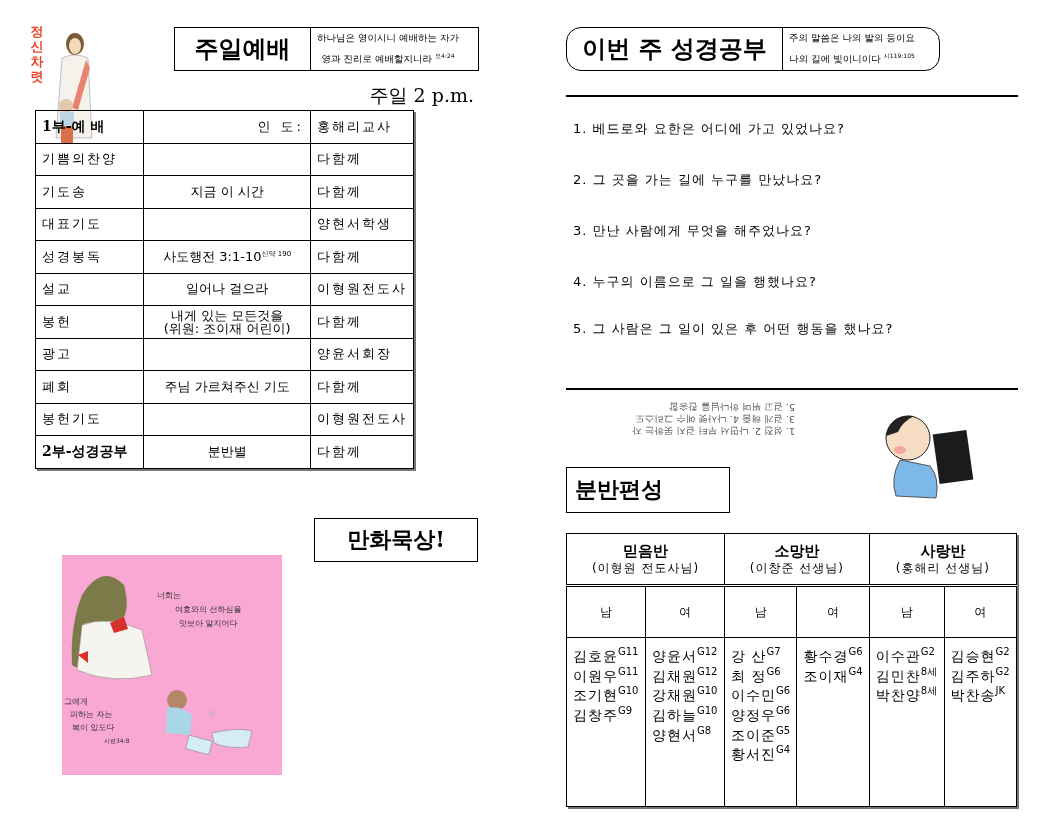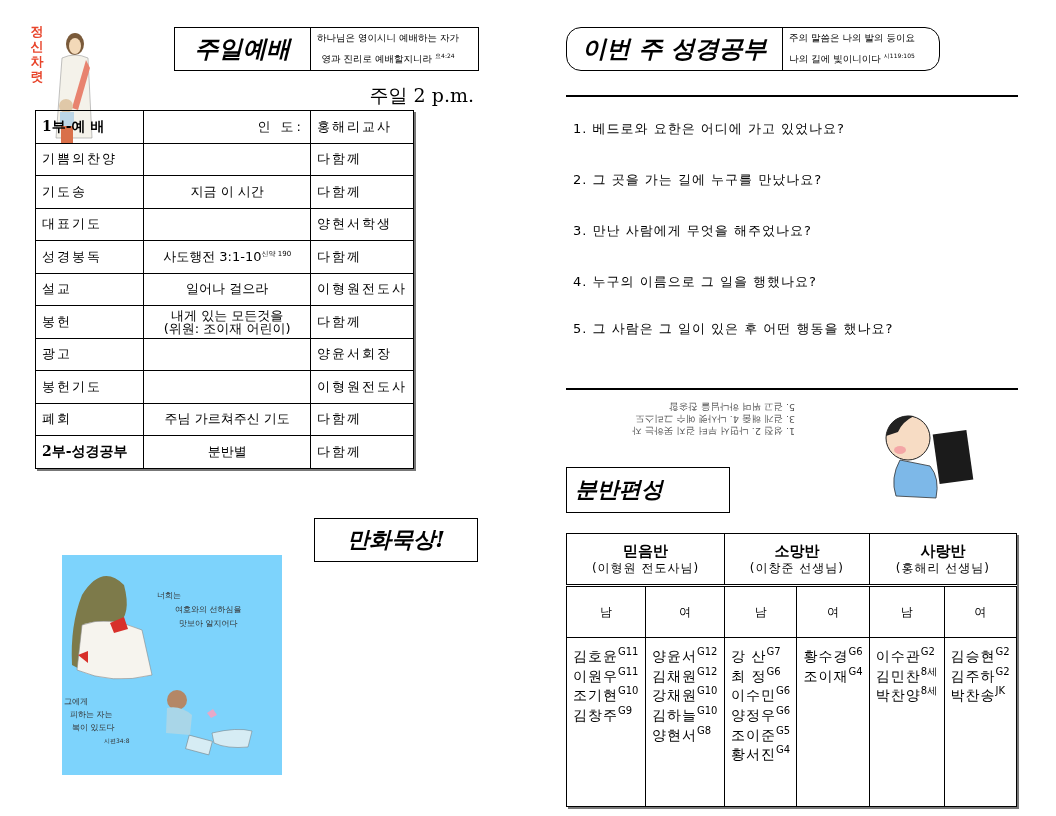--- a/index.html
+++ b/index.html
@@ -8,21 +8,21 @@
   .abs { position:absolute; }
   .serif { font-family:"DejaVu Serif", "Liberation Serif", serif; }
 
   
   .vlabel { left:30px; top:24px; width:14px; color:#e8452c; font-weight:bold;
             font-size:13px; line-height:15px; text-align:center; }
 
   
   .titlebox { border:1.5px solid #000; display:flex; background:#fff; }
   .titlebox .big { font-family:"DejaVu Serif", serif; font-weight:bold; display:flex;
-                   align-items:center; justify-content:center; border-right:1px solid #000;font-style:italic; }
+                   align-items:center; justify-content:center; border-right:1px solid #000; }
   .titlebox .verse { font-size:9.5px; line-height:18px; display:flex; flex-direction:column;
                      justify-content:center; padding:0 6px; white-space:nowrap;align-items:center; }
   .titlebox sup { font-size:6px; }
 
   
   table.order { border-collapse:collapse; position:absolute; left:35px; top:110px;
                 width:379px; border:1.5px solid #000; box-shadow:2px 2px 0 #777; }
   table.order td { border:1px solid #000; height:31.5px; font-size:13px; padding:0 6px;
                    white-space:nowrap; }
   table.order td.c1 { width:108px; text-align-last:justify; letter-spacing:2px; }
@@ -49,21 +49,21 @@
                         line-height:18px; display:block; }
   table.groups .gteacher { font-size:12px; line-height:16px; letter-spacing:1px; display:block; }
   table.groups tr.hdr td { height:48px; border-bottom:3px double #000; }
   table.groups tr.sex td { height:48px; font-size:12px; }
   table.groups tr.names td { height:162px; vertical-align:top; text-align:left;
                              padding:6px 4px 0 6px; font-size:14px; line-height:15px; }
   table.groups .nm { display:block; letter-spacing:1px; white-space:nowrap; }
   table.groups .nm sup { font-size:10px; letter-spacing:0; }
 
   
-  .illust { background:#7dd3fc; }
+  .illust { background:#f9a8d4; }
 </style>
 </head>
 <body>
 
 <div class="abs vlabel">정신차렷</div>
 
 <svg class="abs" style="left:42px;top:28px" width="60" height="120">
   <ellipse cx="33" cy="16" rx="9" ry="11" fill="#7a5a3a"></ellipse>
   <ellipse cx="33" cy="18" rx="6" ry="8" fill="#f3d9b8"></ellipse>
   <path d="M20 30 Q33 24 46 30 L50 110 L14 110 Z" fill="#f4f2ea" stroke="#999" stroke-width="0.6"></path>
@@ -125,28 +125,28 @@
         <span class="l2">(위원: 조이재 어린이)</span>
       </td>
       <td class="c3">다함께</td>
     </tr>
     <tr>
       <td class="c1">광고</td>
       <td class="c2"></td>
       <td class="c3">양윤서회장</td>
     </tr>
     <tr>
-      <td class="c1">봉헌기도</td>
-      <td class="c2"></td>
-      <td class="c3">이형원전도사</td>
-    </tr>
-    <tr>
       <td class="c1">폐회</td>
       <td class="c2">주님 가르쳐주신 기도</td>
       <td class="c3">다함께</td>
+    </tr>
+    <tr>
+      <td class="c1">봉헌기도</td>
+      <td class="c2"></td>
+      <td class="c3">이형원전도사</td>
     </tr>
     <tr>
       <td class="c1 bold">2부-성경공부</td>
       <td class="c2">분반별</td>
       <td class="c3">다함께</td>
     </tr>
   </tbody>
 </table>
 
 <div class="abs titlebox" style="left:314px;top:518px;width:162px;height:42px;">

